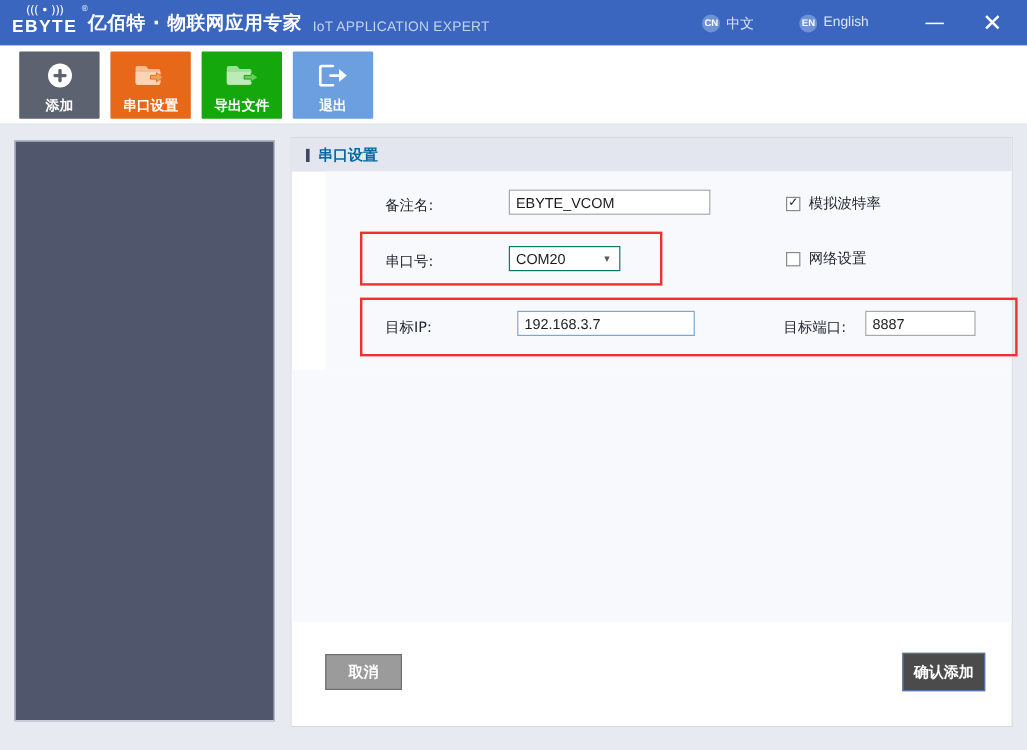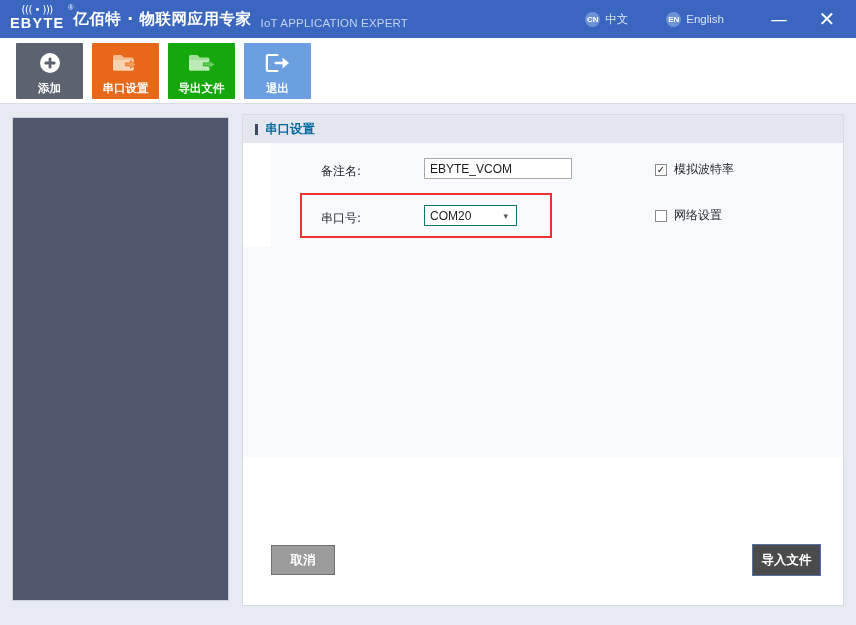--- a/index.html
+++ b/index.html
@@ -329,21 +329,21 @@
   <div class="content-card">
 
     <div class="section-head">
       <span class="section-bar"></span>
       <span class="section-title">串口设置</span>
     </div>
 
     <div class="section-body" id="serial-body">
 
       <span class="field-label" style="left:50px; top:20px;">备注名:</span>
-      <input class="text-input" type="text" style="left: 153px; top: 15px; width: 148px; height: 21px;" value="EBYTE_VCOM">
+      <input class="text-input" type="text" style="left: 153px; top: 15px; width: 168px; height: 21px;" value="EBYTE_VCOM">
 
       <span class="field-label" style="left:50px; top:67px;">串口号:</span>
       <div class="combo" style="left:153px; top:62px; width:93px; height:21px;">
         <span>COM20</span>
         <span class="combo-arrow">▾</span>
       </div>
 
       <div class="checkrow" style="left:384px; top:18px;">
         <span class="cbox">✓</span>
         <span class="cbox-label">模拟波特率</span>
@@ -351,21 +351,31 @@
 
       <div class="checkrow" style="left:384px; top:64px;">
         <span class="cbox"></span>
         <span class="cbox-label">网络设置</span>
       </div>
 
       <div class="redbox" style="left:29px; top:50px; width:252px; height:45px;"></div>
     </div>
 
 
+    <div class="section-body" id="network-body">
+
+      <span class="field-label" style="left:50px; top:18px;">目标IP:</span>
+      <input class="text-input focused" type="text" style="left: 160px; top: 12px; width: 148px; height: 21px;" value="192.168.3.7">
+
+      <span class="field-label" style="left:382px; top:18px;">目标端口:</span>
+      <input class="text-input" type="text" style="left: 450px; top: 12px; width: 92px; height: 21px;" value="8887">
+
+      <div class="redbox" style="left:29px; top:1px; width:548px; height:49px;"></div>
+    </div>
 
     <div class="spacer-area"></div>
 
     <div class="footer-btn btn-cancel" style="left:28px; top:430px; width:64px; height:30px;">取消</div>
-    <div class="footer-btn btn-confirm" style="left:509px; top:429px; width:69px; height:32px;">导入文件</div>
+    <div class="footer-btn btn-confirm" style="left:509px; top:429px; width:69px; height:32px;">确认添加</div>
 
   </div>
 
 </div>
 
 </body></html>

